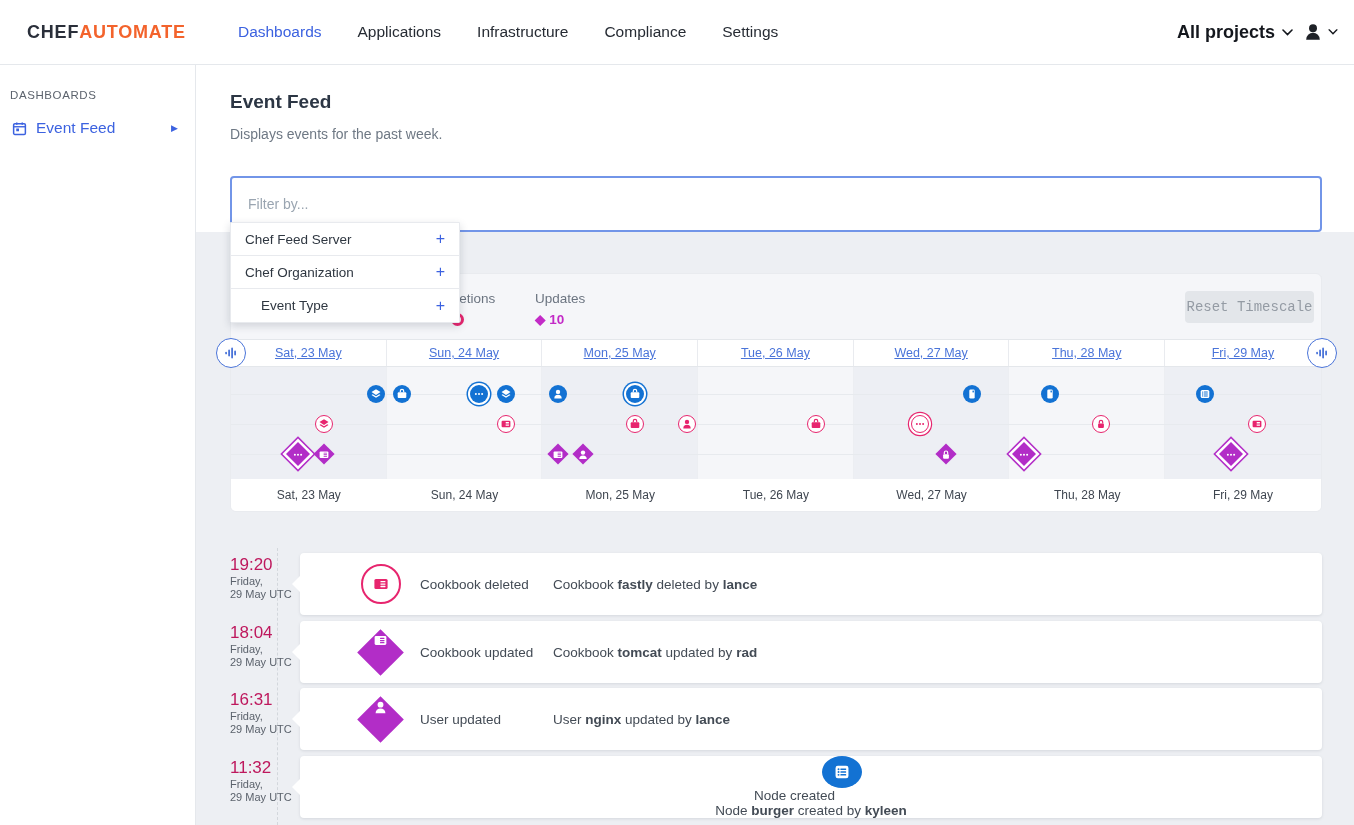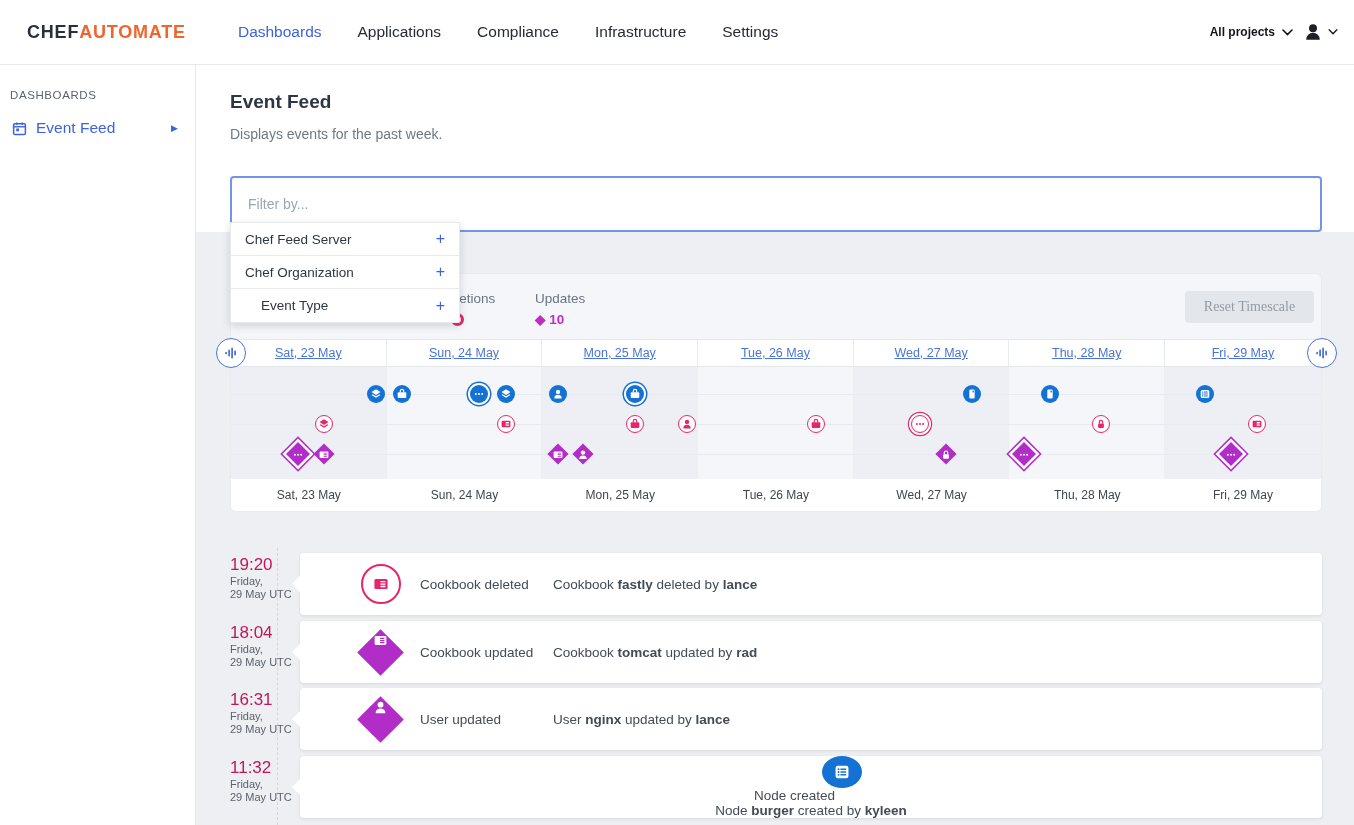--- a/index.html
+++ b/index.html
@@ -9,21 +9,21 @@
   
   .topnav { position: absolute; top: 0; left: 0; width: 1354px; height: 65px; background: #fff;
             border-bottom: 1px solid #e5e8ec; display: flex; align-items: center; z-index: 50; }
   .logo { margin-left: 27px; font-size: 18px; font-weight: 800; letter-spacing: .8px; display: flex; }
   .logo .chef { color: #2a2f3a; }
   .logo .automate { color: #f3632c; }
   .mainmenu { display: flex; margin-left: 34px; list-style: none; }
   .mainmenu li { font-size: 15.5px; color: #262b33; padding: 10px 18px; cursor: pointer; }
   .mainmenu li.active { color: #3c62e0; }
   .nav-right { margin-left: auto; margin-right: 16px; display: flex; align-items: center; gap: 10px; }
-  .projects { font-size: 12px; font-weight: 700; color: #14171d; display: flex; align-items: center; gap: 7px; cursor: pointer; }
+  .projects { font-size: 18px; font-weight: 700; color: #14171d; display: flex; align-items: center; gap: 7px; cursor: pointer; }
   .chev svg { display: block; }
   .user-menu { display: flex; align-items: center; gap: 5px; cursor: pointer; }
   .user-menu .avatar svg { display: block; }
 
   
   .sidebar { position: absolute; top: 65px; left: 0; width: 196px; height: 760px; background: #fff;
              border-right: 1px solid #e5e8ec; z-index: 20; }
   .sidebar-heading { margin: 24px 0 0 10px; font-size: 11.5px; letter-spacing: .6px; color: #5c636d; }
   .sidebar-item { position: relative; margin-top: 16px; padding-left: 12px; display: flex; align-items: center;
                   gap: 9px; color: #3c62e0; font-size: 15.5px; cursor: pointer; height: 22px; }
@@ -55,21 +55,21 @@
            border: 1px solid #e9ebef; border-radius: 6px; }
   .stat { position: absolute; top: 17px; }
   .stat-label { font-size: 13.5px; color: #6b7480; }
   .stat-value { margin-top: 5px; font-size: 13.5px; font-weight: 700; }
   .stat-deletions { left: 208px; }
   .stat-updates { left: 304px; color: #c32bc7; }
   .stat-updates .stat-value { color: #c32bc7; }
   .del-ring { position: absolute; left: 220px; top: 39px; width: 13px; height: 13px; border-radius: 50%;
               border: 3px solid #e7256e; }
   .reset-btn { position: absolute; left: 954px; top: 17px; width: 129px; height: 32px; background: #e3e6ea;
-               border: none; border-radius: 4px; color: #949ba4; font-size: 14px; font-family: Liberation Serif, serif; cursor: pointer; }
+               border: none; border-radius: 4px; color: #949ba4; font-size: 14px; font-family: Liberation Mono, monospace; cursor: pointer; }
 
   .tl-header { position: absolute; left: 0; top: 65px; width: 1090px; height: 28px; background: #fff;
                border-top: 1px solid #e4e7eb; border-bottom: 1px solid #e4e7eb; display: flex; }
   .tl-header .day-link { width: 155.7px; display: flex; align-items: center; justify-content: center;
                border-right: 1px solid #e9ebef; font-size: 12.5px; color: #4a74d9; text-decoration: underline; cursor: pointer; }
   .tl-header .day-link:last-child { border-right: none; }
 
   .tl-body { position: absolute; left: 0; top: 93px; width: 1090px; height: 112px; display: flex; }
   .tl-col { width: 155.7px; border-right: 1px solid #eceef2; }
   .tl-col:last-child { border-right: none; }
@@ -122,22 +122,22 @@
 <body>
 
 <header class="topnav">
   <div class="logo">
     <span class="chef">CHEF</span>
     <span class="automate">AUTOMATE</span>
   </div>
   <ul class="mainmenu" id="mainmenu">
       <li class="active">Dashboards</li>
       <li class="">Applications</li>
+      <li class="">Infrastructure</li>
       <li class="">Compliance</li>
-      <li class="">Infrastructure</li>
       <li class="">Settings</li>
     </ul>
   <div class="nav-right">
     <div class="projects">
       <span>All projects</span>
       <span class="chev">
         <svg width="11" height="7" viewBox="0 0 11 7">
             <path d="M1 1l4.5 4.5L10 1" fill="none" stroke="#14171d" stroke-width="1.6" stroke-linecap="round"></path>
           </svg>
       </span>

